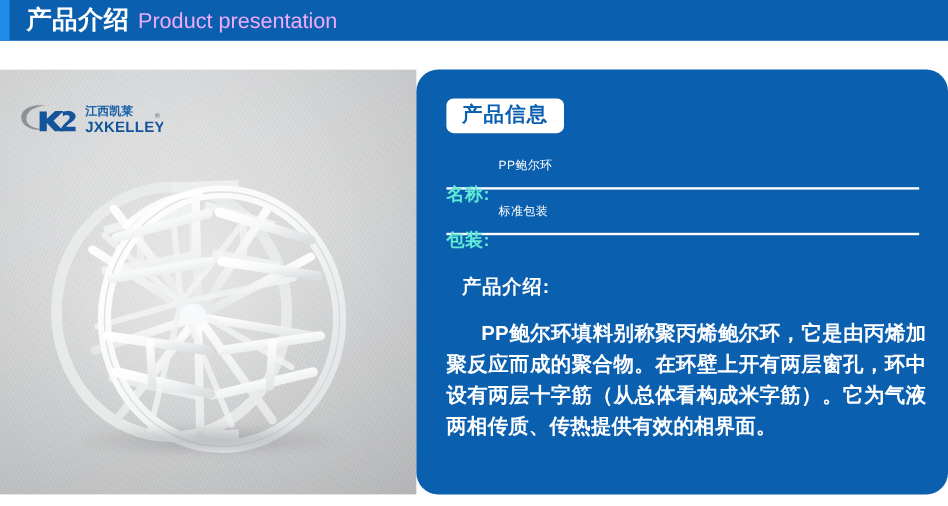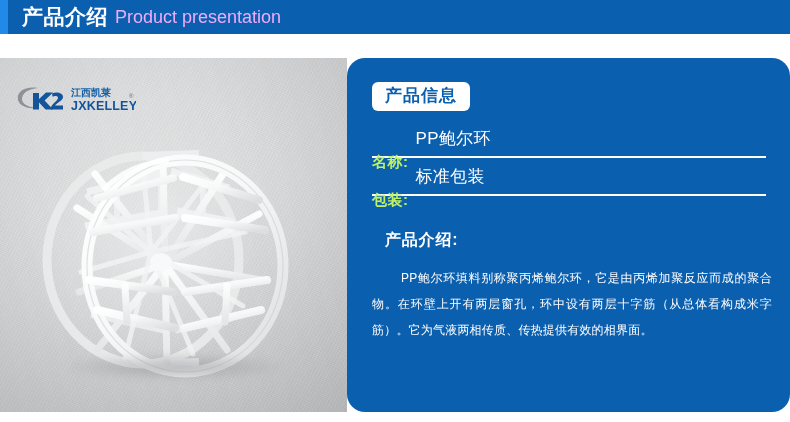--- a/index.html
+++ b/index.html
@@ -163,29 +163,29 @@
     width: 394px;
   }
   .spec-row {
     height: 36px;
     border-bottom: 2px solid #ffffff;
     display: flex;
     align-items: center;
     white-space: nowrap;
   }
   .spec-key {
-    color: #bef264;
+    color: #5eead4;
     font-size: 15px;
     font-weight: bold;
     letter-spacing: 0.5px;
     margin-top: 48px;
   }
   .spec-val {
     color: #ffffff;
-    font-size: 17px;
+    font-size: 10px;
     font-weight: normal;
     margin-left: 7px;
     letter-spacing: 0.3px;
   }
 
   .desc-block {
     position: absolute;
     left: 25px;
     top: 172px;
     width: 400px;
@@ -194,22 +194,22 @@
     color: #ffffff;
     font-size: 16px;
     font-weight: bold;
     letter-spacing: 0.8px;
     line-height: 1.2;
     margin-left: 13px;
   }
   .desc-body {
     margin-top: 16px;
     color: #ffffff;
-    font-size: 12px;
-    font-weight: normal;
+    font-size: 17px;
+    font-weight: bold;
     line-height: 26px;
     text-indent: 29px;
     letter-spacing: 0.2px;
     text-align: justify;
   }
 </style>
 </head>
 <body>
 
 <div id="page">

